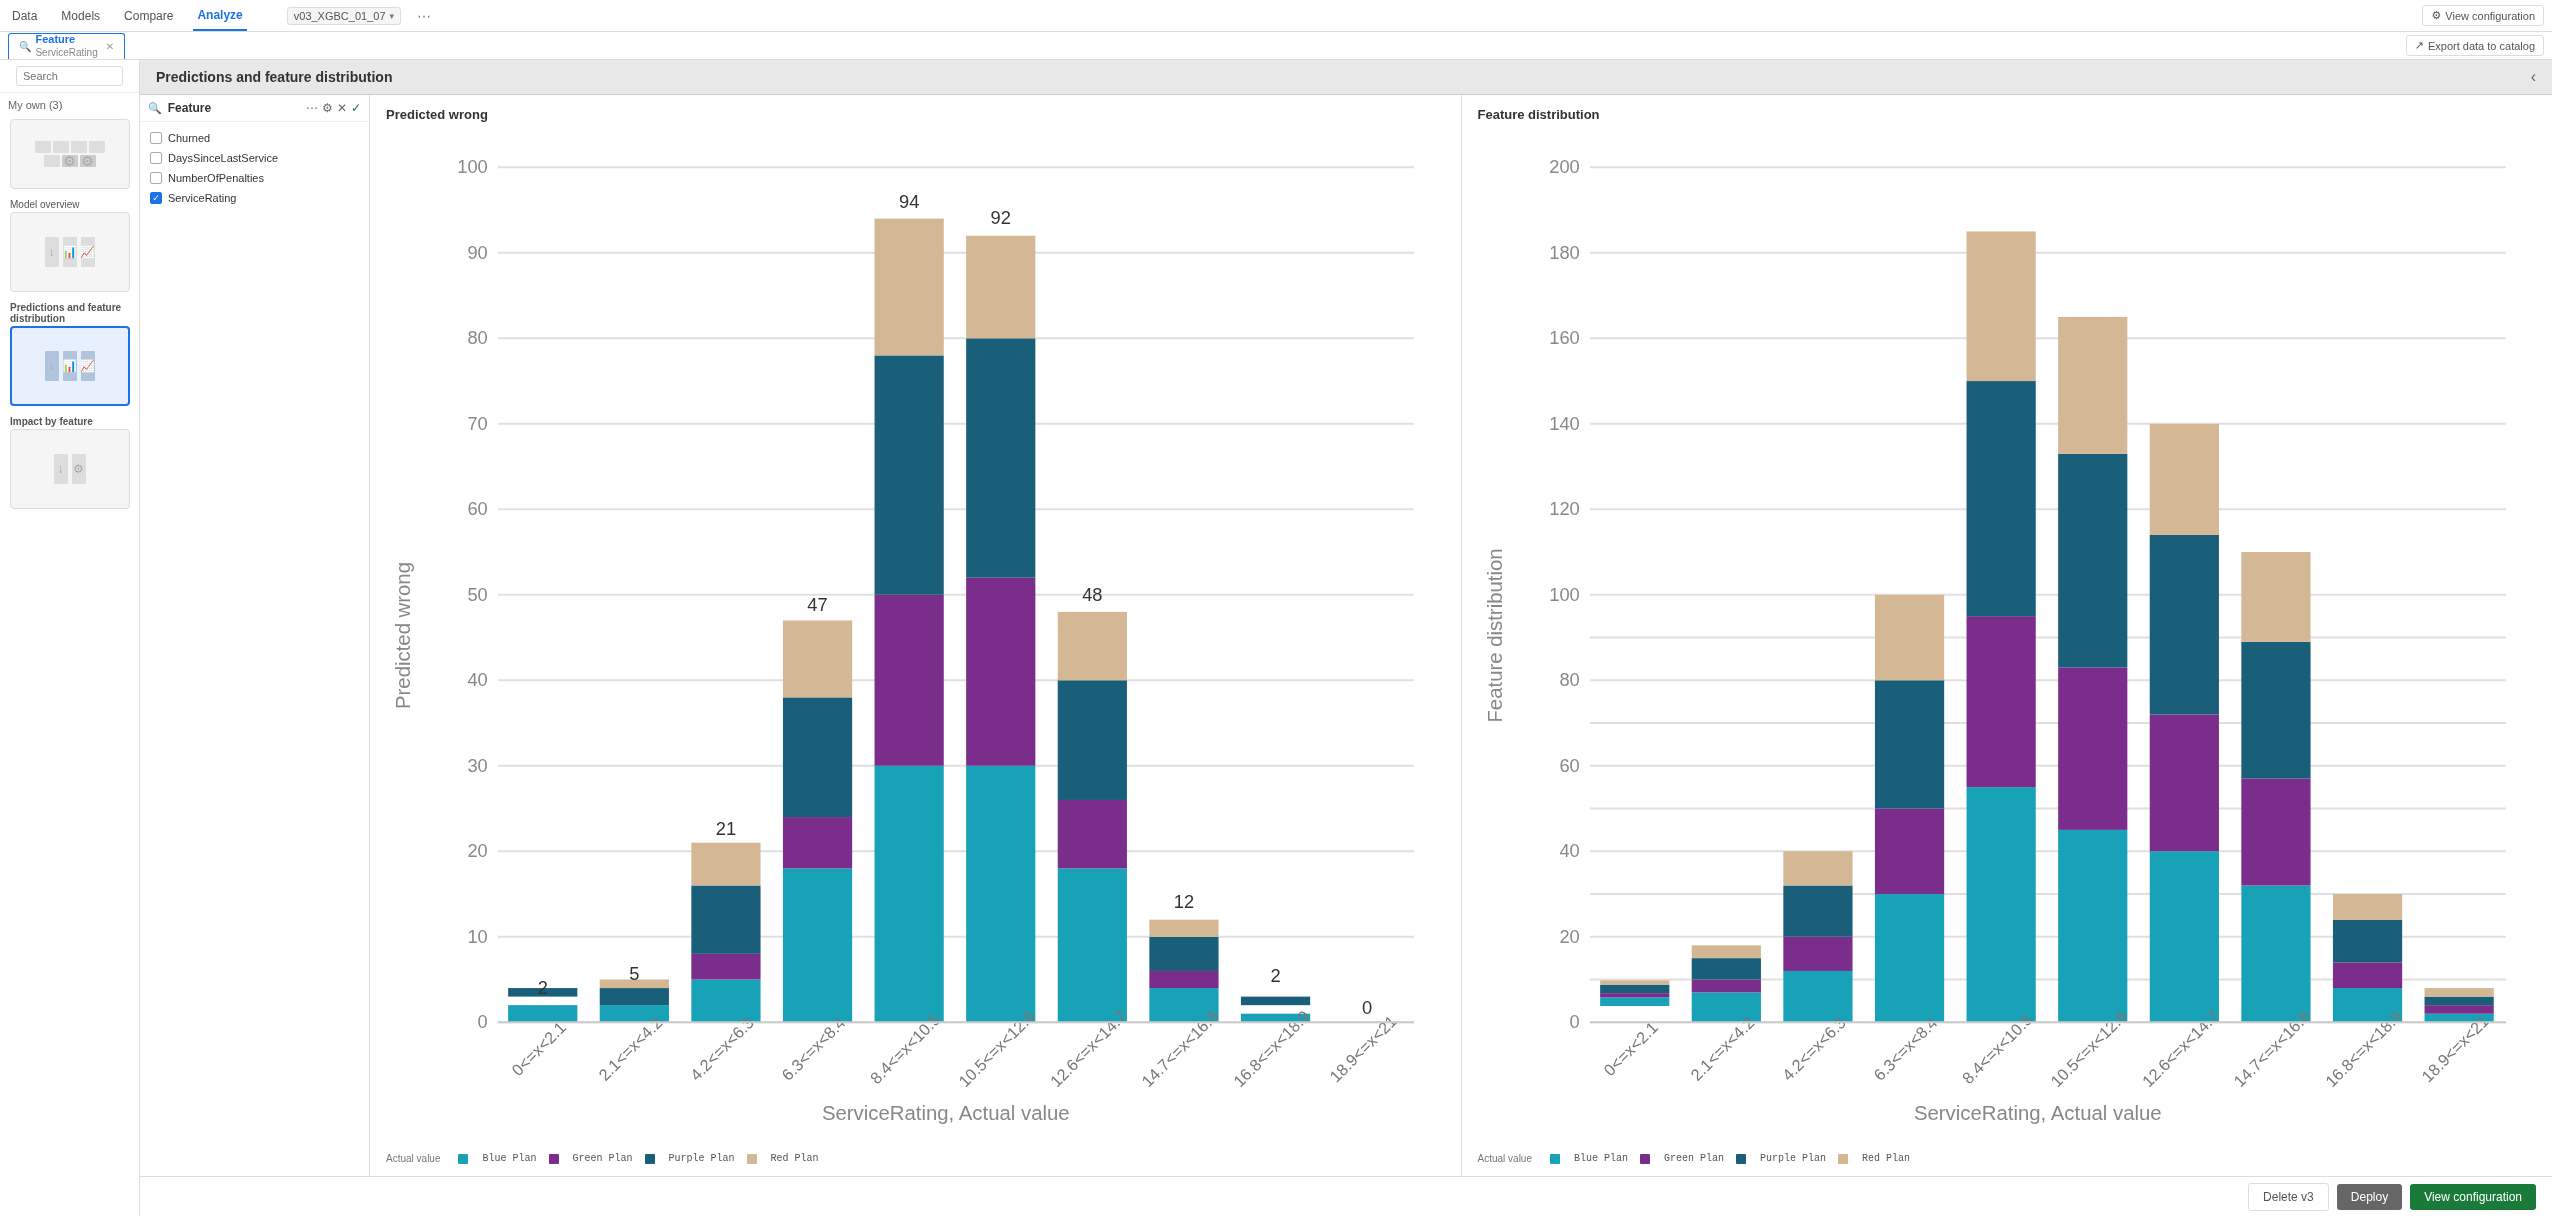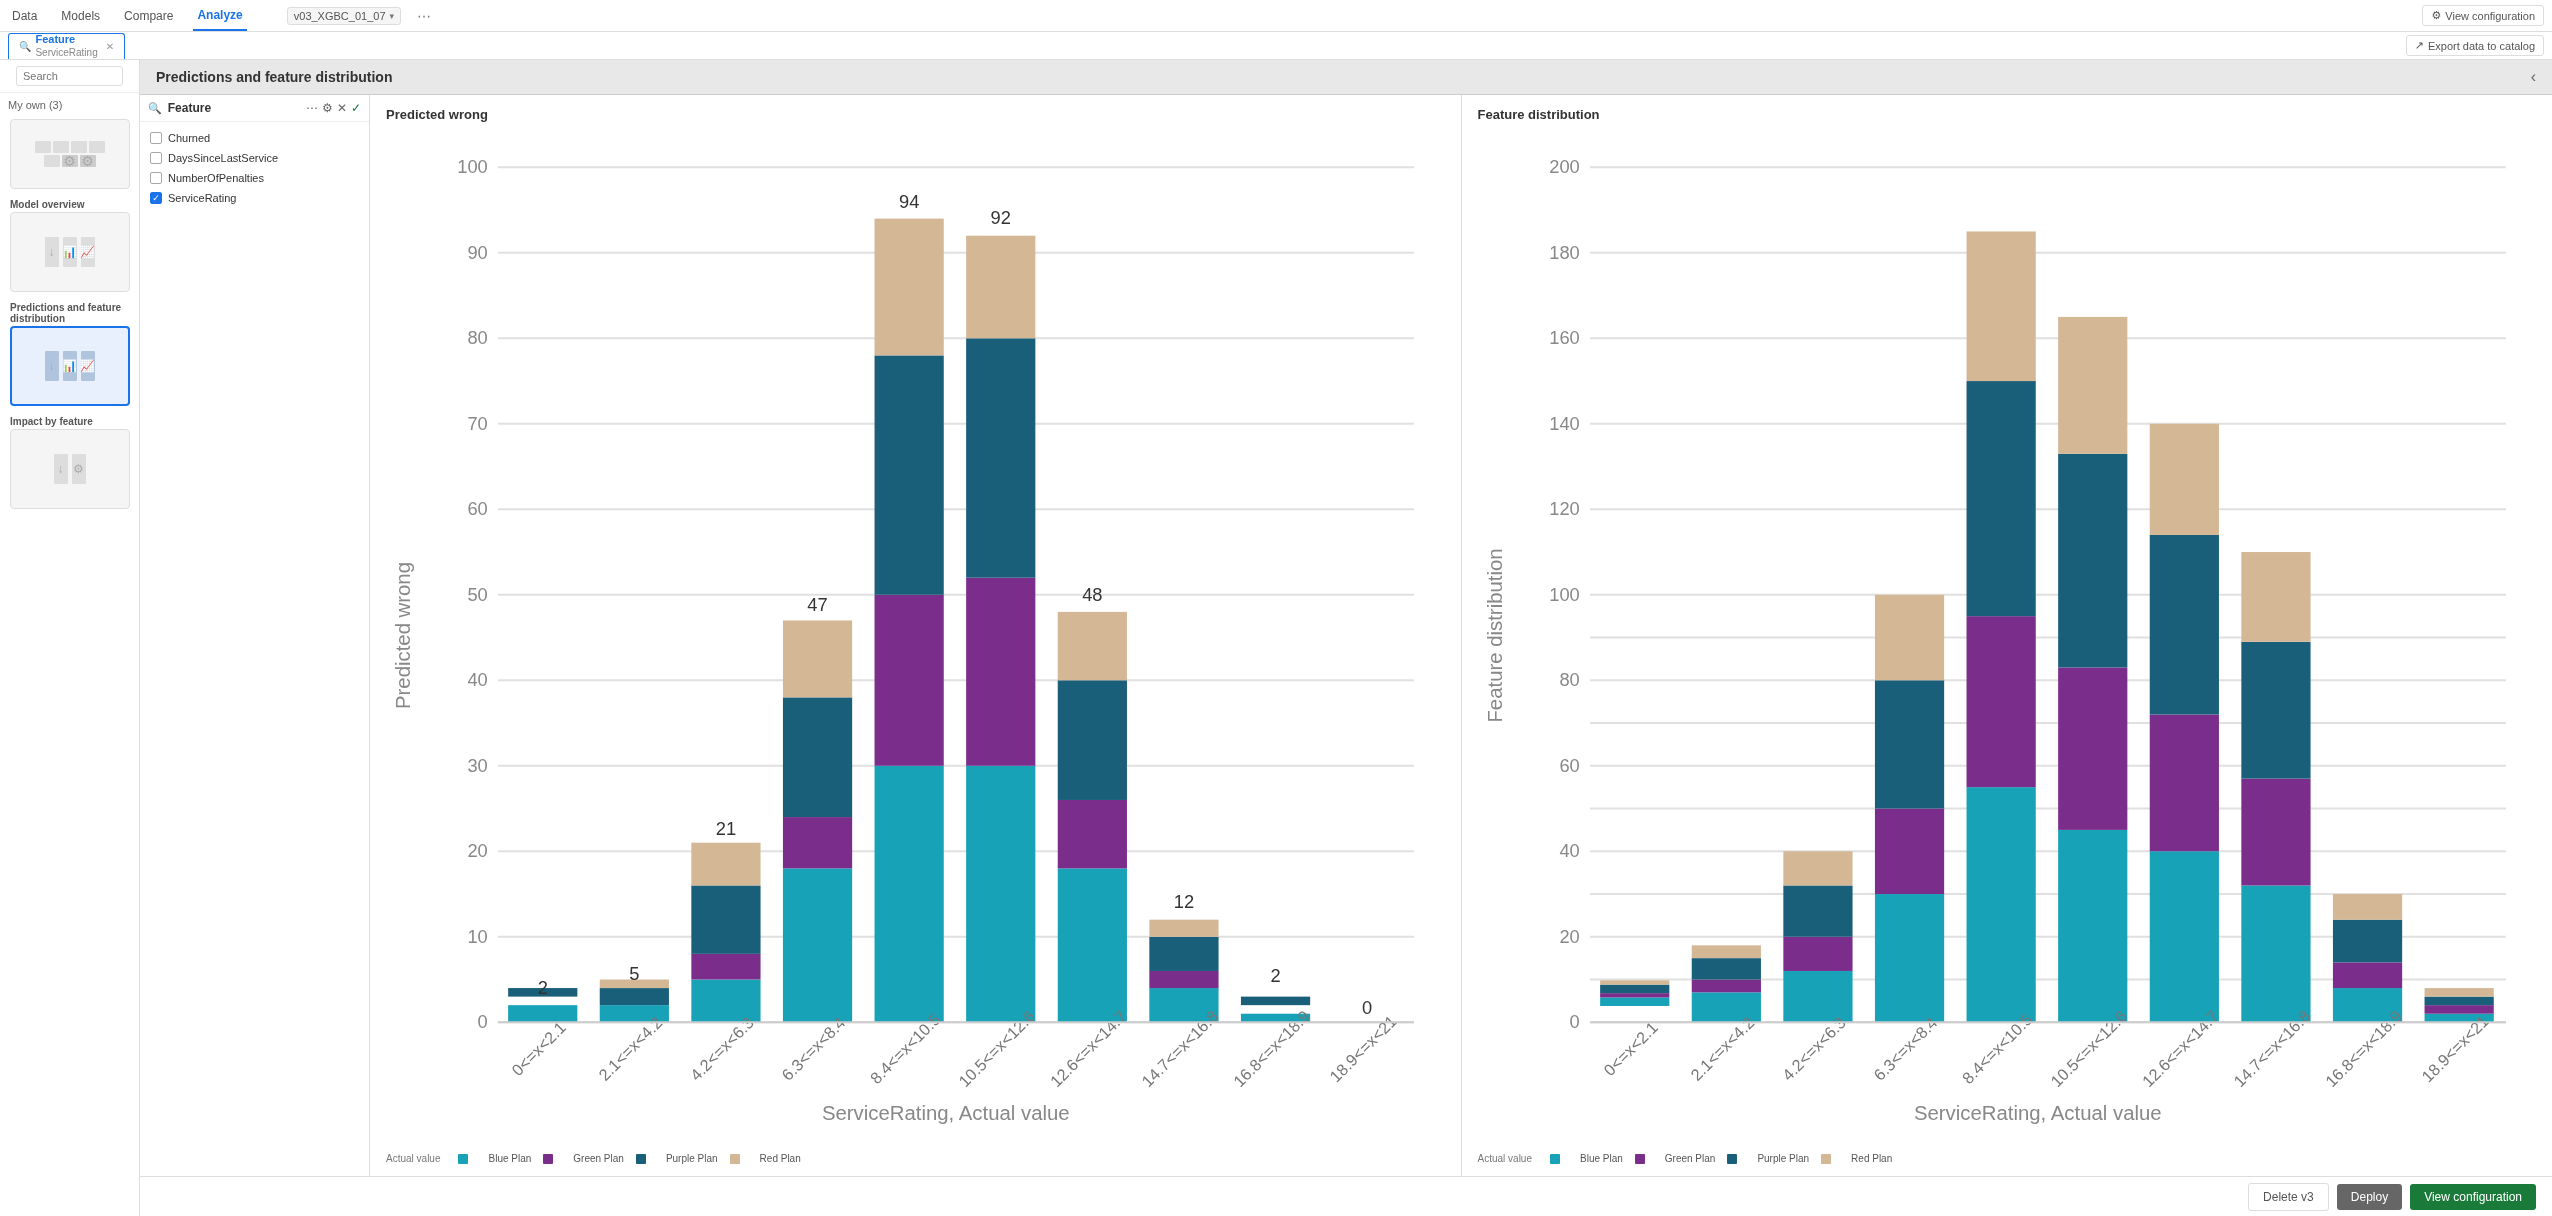--- a/index.html
+++ b/index.html
@@ -57,21 +57,21 @@
 
     
     .chart-panel { flex: 1; background: #fff; padding: 12px 16px; overflow: hidden; display: flex; flex-direction: column; border-right: 1px solid #ddd; }
     .chart-title { font-size: 13px; font-weight: 600; color: #333; margin-bottom: 2px; }
     .chart-subtitle { font-size: 11px; color: #666; margin-bottom: 8px; }
 
     
     .chart-container { flex: 1; display: flex; flex-direction: column; }
     .chart-svg-wrapper { flex: 1; position: relative; }
     .chart-footer { display: flex; align-items: center; gap: 12px; padding-top: 6px; flex-wrap: wrap; }
-    .legend-item { display: flex; align-items: center; gap: 20px; font-size: 10px; color: #555; }
+    .legend-item { display: flex; align-items: center; gap: 14px; font-size: 10px; color: #555; font-family: Liberation Mono, monospace; }
     .legend-color { width: 10px; height: 10px; border-radius: 1px; flex-shrink: 0; }
     .legend-label-text { font-size: 10px; color: #777; margin-right: 6px; }
 
     
     .bottom-bar { height: 40px; background: #fff; border-top: 1px solid #ddd; display: flex; align-items: center; justify-content: flex-end; padding: 0 16px; gap: 8px; }
     .btn-delete { font-size: 12px; color: #555; padding: 6px 14px; border: 1px solid #ddd; border-radius: 3px; background: #fff; cursor: pointer; }
     .btn-deploy { font-size: 12px; color: #fff; padding: 6px 14px; border: none; border-radius: 3px; background: #666; cursor: pointer; }
     .btn-view-config { font-size: 12px; color: #fff; padding: 6px 14px; border: none; border-radius: 3px; background: #1a7a3a; cursor: pointer; }
 
     
@@ -133,21 +133,21 @@
         <div style="width:16px;height:12px;background:#ddd;border-radius:1px;"></div>
         <div style="width:16px;height:12px;background:#ddd;border-radius:1px;"></div>
       </div>
       <div style="display:flex;gap:2px;margin-top:2px;">
         <div style="width:16px;height:12px;background:#ddd;border-radius:1px;"></div>
         <div style="width:16px;height:12px;background:#ccc;border-radius:1px;display:flex;align-items:center;justify-content:center;font-size:14px;color:#aaa;">⚙</div>
         <div style="width:16px;height:12px;background:#ccc;border-radius:1px;display:flex;align-items:center;justify-content:center;font-size:14px;color:#aaa;">⚙</div>
       </div>
     </div>
 
-    <div style="margin: 2px 6px 2px; font-size:10px;font-weight:700;color:#555;padding:4px 4px 0;">Model overview</div>
+    <div style="margin: 2px 6px 2px; font-size:10px;font-weight:400;color:#555;padding:4px 4px 0;">Model overview</div>
     <div class="sidebar-item" style="height:80px;margin-top:2px;">
       <div style="display:flex;gap:4px;align-items:flex-end;">
         <div style="width:14px;height:30px;background:#ddd;border-radius:1px;display:flex;align-items:center;justify-content:center;font-size:12px;color:#aaa;">↓</div>
         <div style="width:14px;height:30px;background:#ddd;border-radius:1px;display:flex;align-items:center;justify-content:center;font-size:12px;color:#aaa;">📊</div>
         <div style="width:14px;height:30px;background:#ddd;border-radius:1px;display:flex;align-items:center;justify-content:center;font-size:12px;color:#aaa;">📈</div>
       </div>
     </div>
 
     <div style="margin: 4px 6px 2px; font-size:10px;font-weight:600;color:#555;padding:4px 4px 0;">Predictions and feature distribution</div>
     <div class="sidebar-item active" style="height:80px;margin-top:2px;">

